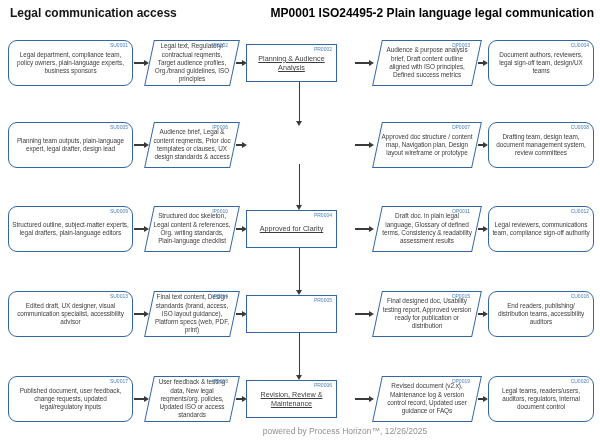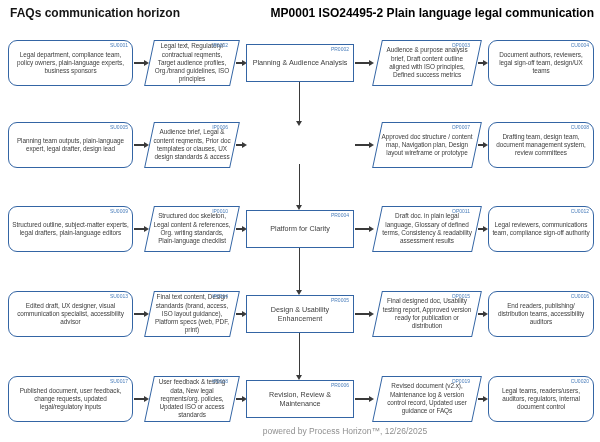--- a/index.html
+++ b/index.html
@@ -14,21 +14,21 @@
   .r1{top:40px}.r2{top:122px}.r3{top:206px}.r4{top:291px}.r5{top:376px}
 
   .box{
     position:absolute;top:0;bottom:0;border:1.5px solid #3465a4;background:#fff;
     color:#3d3d3d;display:flex;align-items:center;justify-content:center;box-sizing:border-box;
   }
   .su{left:8px;width:125px;border-radius:9px;}
   .cu{left:488px;width:106px;border-radius:9px;}
   .ip{left:149px;width:86px;transform:skewX(-12deg);}
   .op{left:377px;width:100px;transform:skewX(-12deg);}
-  .pr{left:246px;width:108px;top:4px;bottom:4px;}
+  .pr{left:246px;width:91px;top:4px;bottom:4px;text-decoration:underline;}
   .unskew{position:absolute;left:0;top:0;right:0;bottom:0;transform:skewX(12deg);display:flex;align-items:center;justify-content:center;}
   .txt{font-size:6.4px;line-height:1.3;text-align:center;padding:1px 3px;letter-spacing:-0.05px;width:100%;box-sizing:border-box;}
   .pr .txt{font-size:7.2px;letter-spacing:0;padding:0 1px;}
   .id{position:absolute;top:1px;right:4px;font-size:5px;color:#4a7ebb;letter-spacing:0;}
   .unskew .id{right:6px;}
 
   .ha{position:absolute;top:22.3px;height:1.3px;background:#3a3a3a;}
   .ha::after{content:"";position:absolute;right:-4px;top:-2.8px;width:0;height:0;
     border-left:5px solid #3a3a3a;border-top:3.2px solid transparent;border-bottom:3.2px solid transparent;}
   .ha1{left:134px;width:11px;}
@@ -42,21 +42,21 @@
   .va1{top:82px;height:40px;}
   .va2{top:164px;height:42px;}
   .va3{top:248px;height:43px;}
   .va4{top:333px;height:43px;}
 
   .footer{position:absolute;top:426px;left:95px;width:500px;text-align:center;font-size:8.5px;color:#909090;}
 </style>
 </head>
 <body>
 
-<div class="title-left">FAQs communication horizon</div>
+<div class="title-left">Legal communication access</div>
 <div class="title-right">MP0001 ISO24495-2 Plain language legal communication</div>
 
 <div class="row r1">
   <div class="box su">
     <span class="id">SU0001</span>
     <div class="txt">Legal department, compliance team, policy owners, plain-language experts, business sponsors</div>
   </div>
   <div class="ha ha1"></div>
   <div class="box ip">
     <div class="unskew">
@@ -118,21 +118,21 @@
   <div class="ha ha1"></div>
   <div class="box ip">
     <div class="unskew">
       <span class="id">IP0010</span>
       <div class="txt">Structured doc skeleton, Legal content &amp; references, Org. writing standards, Plain-language checklist</div>
     </div>
   </div>
   <div class="ha ha2"></div>
   <div class="box pr">
     <span class="id">PR0004</span>
-    <div class="txt">Platform for Clarity</div>
+    <div class="txt">Approved for Clarity</div>
   </div>
   <div class="ha ha3"></div>
   <div class="box op">
     <div class="unskew">
       <span class="id">OP0011</span>
       <div class="txt">Draft doc. in plain legal language, Glossary of defined terms, Consistency &amp; readability assessment results</div>
     </div>
   </div>
   <div class="ha ha4"></div>
   <div class="box cu">
@@ -149,21 +149,20 @@
   <div class="ha ha1"></div>
   <div class="box ip">
     <div class="unskew">
       <span class="id">IP0014</span>
       <div class="txt">Final text content, Design standards (brand, access, ISO layout guidance), Platform specs (web, PDF, print)</div>
     </div>
   </div>
   <div class="ha ha2"></div>
   <div class="box pr">
     <span class="id">PR0005</span>
-    <div class="txt">Design &amp; Usability Enhancement</div>
   </div>
   <div class="ha ha3"></div>
   <div class="box op">
     <div class="unskew">
       <span class="id">OP0015</span>
       <div class="txt">Final designed doc, Usability testing report, Approved version ready for publication or distribution</div>
     </div>
   </div>
   <div class="ha ha4"></div>
   <div class="box cu">

